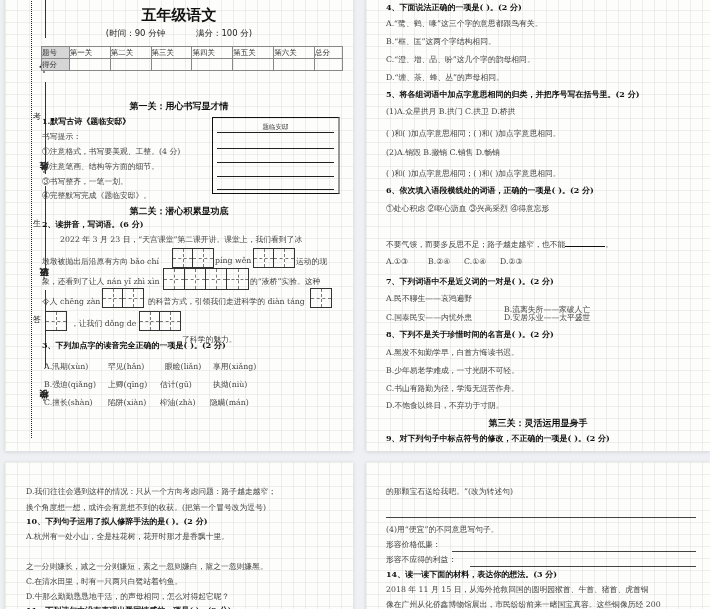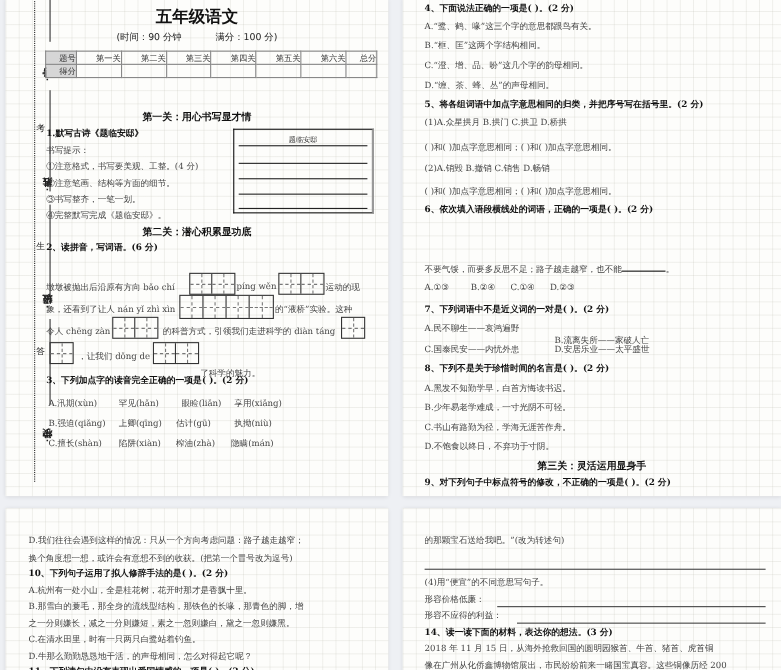--- a/index.html
+++ b/index.html
@@ -31,21 +31,21 @@
   .bind-line { position: absolute; left: 20px; width: 0; border-left: 1.5px solid #333; }
   .bind-label { position: absolute; left: 13px; width: 14px; font-size: 9px; font-weight: bold; color:#222;
     writing-mode: vertical-rl; transform: rotate(180deg); font-family: "DejaVu Sans", sans-serif; }
   .bind-mark { position: absolute; left: 28px; font-size: 8px; color:#222; font-family:"DejaVu Sans",sans-serif; }
 
   .title { position: absolute; left: 0; width: 348px; top: 8px; text-align: center; font-size: 15px; font-weight: bold; color:#111; font-family: "DejaVu Sans", sans-serif; }
   .subtitle { position: absolute; left: 0; width: 348px; top: 30px; text-align: center; font-size: 8.5px; color:#222; font-family: "DejaVu Sans", sans-serif; }
   .subtitle span { margin: 0 14px; }
 
   table.score { position: absolute; left: 36px; top: 48px; width: 302px; border-collapse: collapse; font-family: "DejaVu Sans", sans-serif; font-size: 7.5px; }
-  table.score td { border: 1px solid #888; height: 12px; text-align: right; color:#333; }
+  table.score td { border: 1px solid #888; height: 12px; text-align: left; color:#333; }
   table.score td.hd { background: #d6d6d6; }
 
   .intro { position: absolute; left: 36px; top: 77px; width: 302px; font-size: 7.2px; line-height: 14px; color:#222; font-family: "DejaVu Sans", sans-serif; }
   .intro .l1 { padding-left: 14px; }
 
   .section { position: absolute; text-align: center; font-size: 9px; font-weight: bold; color:#111; font-family: "DejaVu Sans", sans-serif; }
   .q { position: absolute; font-size: 8px; font-weight: bold; color:#111; white-space: nowrap; }
   .t { position: absolute; font-size: 7.8px; color:#444; white-space: nowrap; }
 
   .poembox { position: absolute; left: 207px; top: 119px; width: 128px; height: 77px; border: 1.5px solid #111; border-right: 2.5px solid #aaa; border-right-color:#999; }
@@ -126,20 +126,21 @@
     <div class="ln" style="top:14px"></div>
     <div class="ln" style="top:30px"></div>
     <div class="ln" style="top:44px"></div>
     <div class="ln" style="top:58px"></div>
     <div class="ln" style="top:71px"></div>
   </div>
 
   <div class="section" style="left:0;width:348px;top:207px">第二关：潜心积累显功底</div>
 
   <div class="q" style="left:37px;top:221px">2、读拼音，写词语。(6 分)</div>
+  <div class="t" style="left:55px;top:236px">2022 年 3 月 23 日，“天宫课堂”第二课开讲。课堂上，我们看到了冰</div>
 
   <div class="t" style="left:37px;top:258px">墩墩被抛出后沿原有方向 bǎo chí</div>
   <div class="tz" style="left:167px;top:250px">
       <div class="cell"></div>
       <div class="cell"></div>
     </div>
   <div class="t" style="left:210px;top:258px">píng wěn</div>
   <div class="tz" style="left:248px;top:250px">
       <div class="cell"></div>
       <div class="cell"></div>
@@ -197,20 +198,21 @@
   <div class="t" style="left:20px;top:56px">C.“澄、增、品、吩”这几个字的韵母相同。</div>
   <div class="t" style="left:20px;top:74px">D.“缠、茶、蜂、丛”的声母相同。</div>
 
   <div class="q" style="left:20px;top:91px">5、将各组词语中加点字意思相同的归类，并把序号写在括号里。(2 分)</div>
   <div class="t" style="left:20px;top:108px">(1)A.众星拱月 B.拱门 C.拱卫 D.桥拱</div>
   <div class="t" style="left:20px;top:130px">(      )和(      )加点字意思相同；(      )和(      )加点字意思相同。</div>
   <div class="t" style="left:20px;top:149px">(2)A.销毁 B.撤销 C.销售 D.畅销</div>
   <div class="t" style="left:20px;top:170px">(      )和(      )加点字意思相同；(      )和(      )加点字意思相同。</div>
 
   <div class="q" style="left:20px;top:187px">6、依次填入语段横线处的词语，正确的一项是(     )。(2 分)</div>
+  <div class="t" style="left:20px;top:205px">①处心积虑 ②呕心沥血 ③兴高采烈 ④得意忘形</div>
   <div class="t" style="left:20px;top:241px">
     <span>不要气馁，而要多反思不足；路子越走越窄，也不能</span><span class="blank" style="width:40px"></span><span>。</span>
   </div>
   <div class="t" style="left:20px;top:259px">A.①③</div>
   <div class="t" style="left:62px;top:259px">B.②④</div>
   <div class="t" style="left:98px;top:259px">C.①④</div>
   <div class="t" style="left:134px;top:259px">D.②③</div>
 
   <div class="q" style="left:20px;top:278px">7、下列词语中不是近义词的一对是(     )。(2 分)</div>
   <div class="t" style="left:20px;top:295px">A.民不聊生——哀鸿遍野</div>
@@ -230,21 +232,20 @@
 
 <div style="position:absolute;left:386px;top:0;width:320px;height:450px;pointer-events:none;">
   <div class="t" style="left:0;top:450px"></div>
 </div>
 
 <div class="page" id="p3">
   <div class="t" style="left:21px;top:24px">D.我们往往会遇到这样的情况：只从一个方向考虑问题：路子越走越窄；</div>
   <div class="t" style="left:21px;top:40px">换个角度想一想，或许会有意想不到的收获。(把第一个冒号改为逗号)</div>
   <div class="q" style="left:21px;top:54px">10、下列句子运用了拟人修辞手法的是(      )。(2 分)</div>
   <div class="t" style="left:21px;top:69px">A.杭州有一处小山，全是桂花树，花开时那才是香飘十里。</div>
-  <div class="t" style="left:21px;top:84px">B.那雪白的蓑毛，那全身的流线型结构，那铁色的长喙，那青色的脚，增</div>
   <div class="t" style="left:21px;top:99px">之一分则嫌长，减之一分则嫌短，素之一忽则嫌白，黛之一忽则嫌黑。</div>
   <div class="t" style="left:21px;top:114px">C.在清水田里，时有一只两只白鹭站着钓鱼。</div>
   <div class="t" style="left:21px;top:129px">D.牛那么勤勤恳恳地干活，的声母相同，怎么对得起它呢？</div>
   <div class="q" style="left:21px;top:143px">11、下列诗句中没有表现出爱国情感的一项是(      )。(2 分)</div>
 </div>
 
 <div class="page" id="p4">
   <div class="t" style="left:20px;top:24px">的那颗宝石送给我吧。”(改为转述句)</div>
   <div class="uline" style="left:20px;width:310px;top:55px"></div>
   <div class="t" style="left:20px;top:62px">(4)用“便宜”的不同意思写句子。</div>

